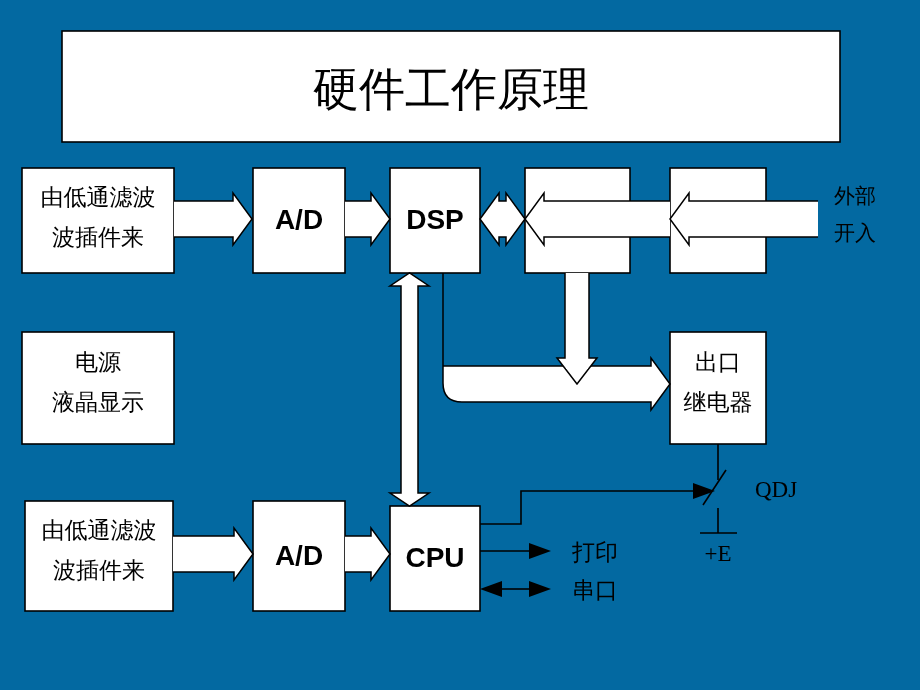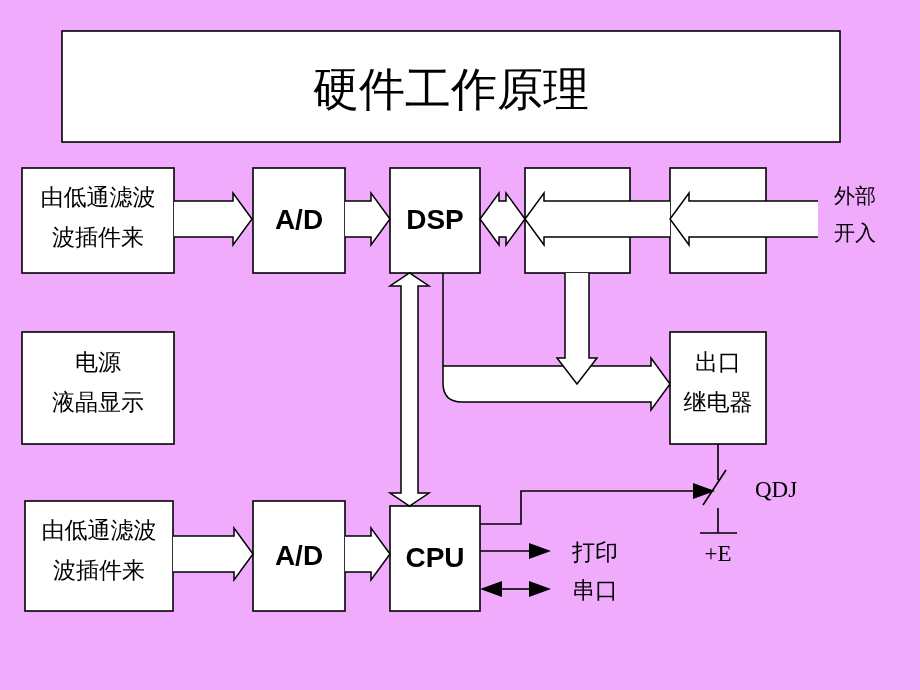--- a/index.html
+++ b/index.html
@@ -4,21 +4,21 @@
 <style>
   html, body {
     margin: 0;
     padding: 0;
     background: #ffffff;
   }
   #root {
     position: relative;
     width: 920px;
     height: 690px;
-    background: #f0abfc;
+    background: #0369a1;
     overflow: hidden;
     font-family: "Liberation Serif", "DejaVu Serif", serif;
   }
   svg { display: block; }
   .box-rect {
     fill: #ffffff;
     stroke: #000000;
     stroke-width: 1.6;
   }
   .title-rect {

